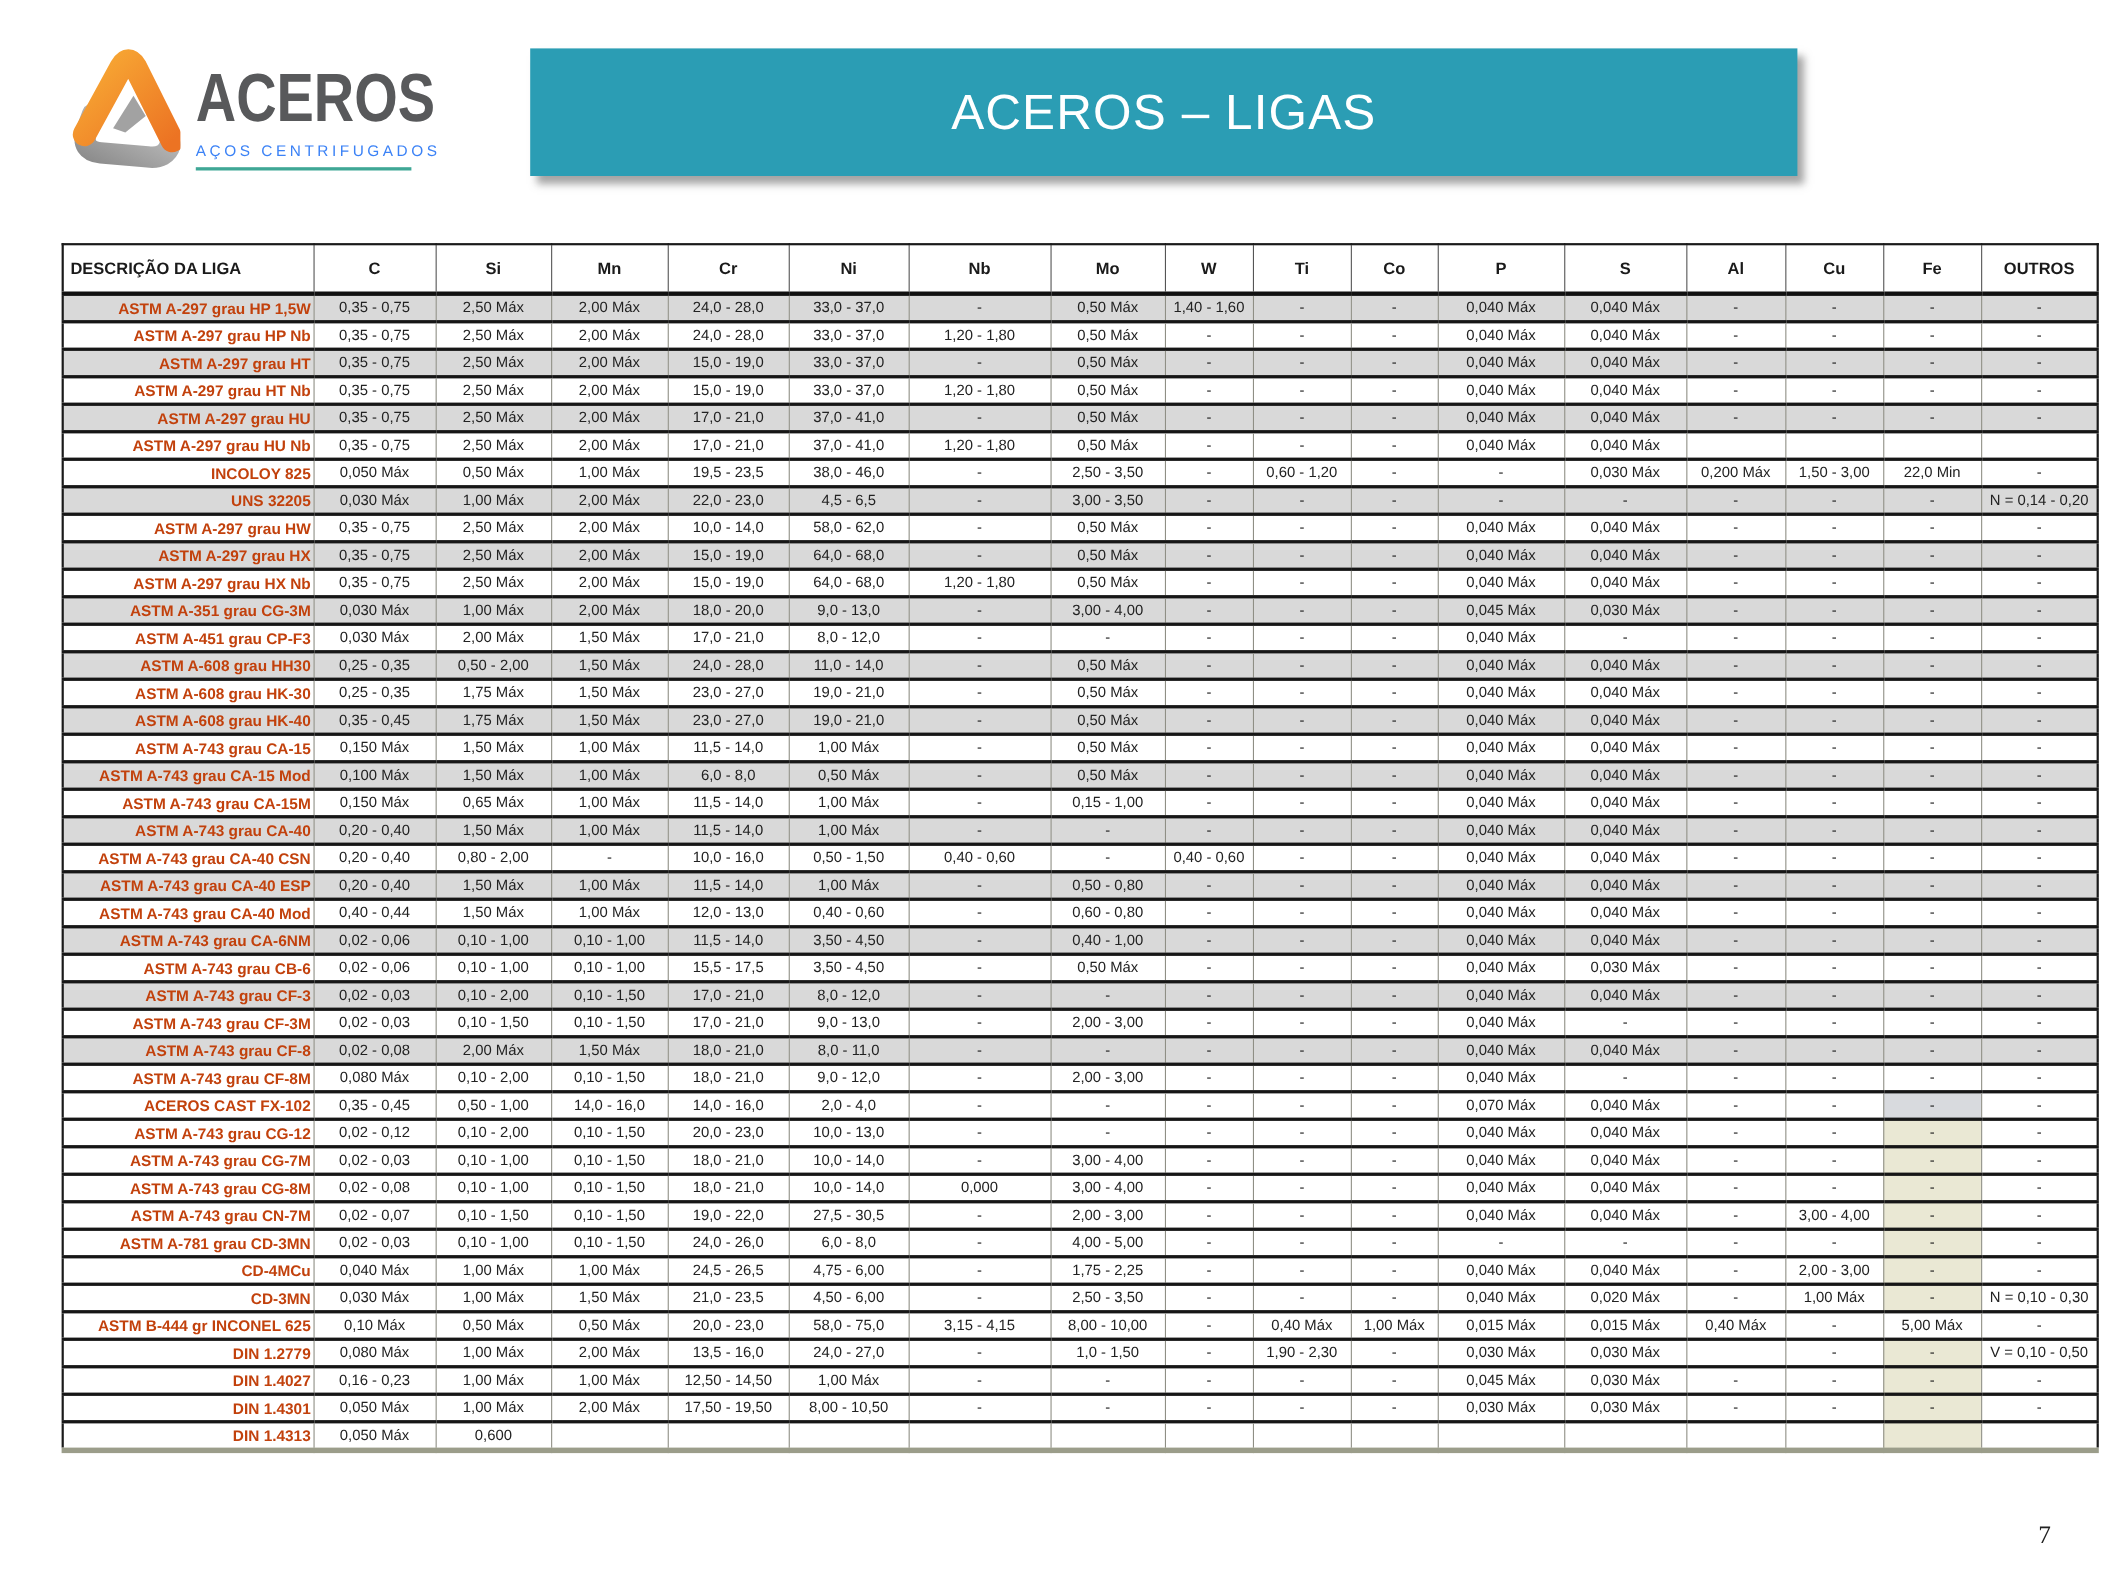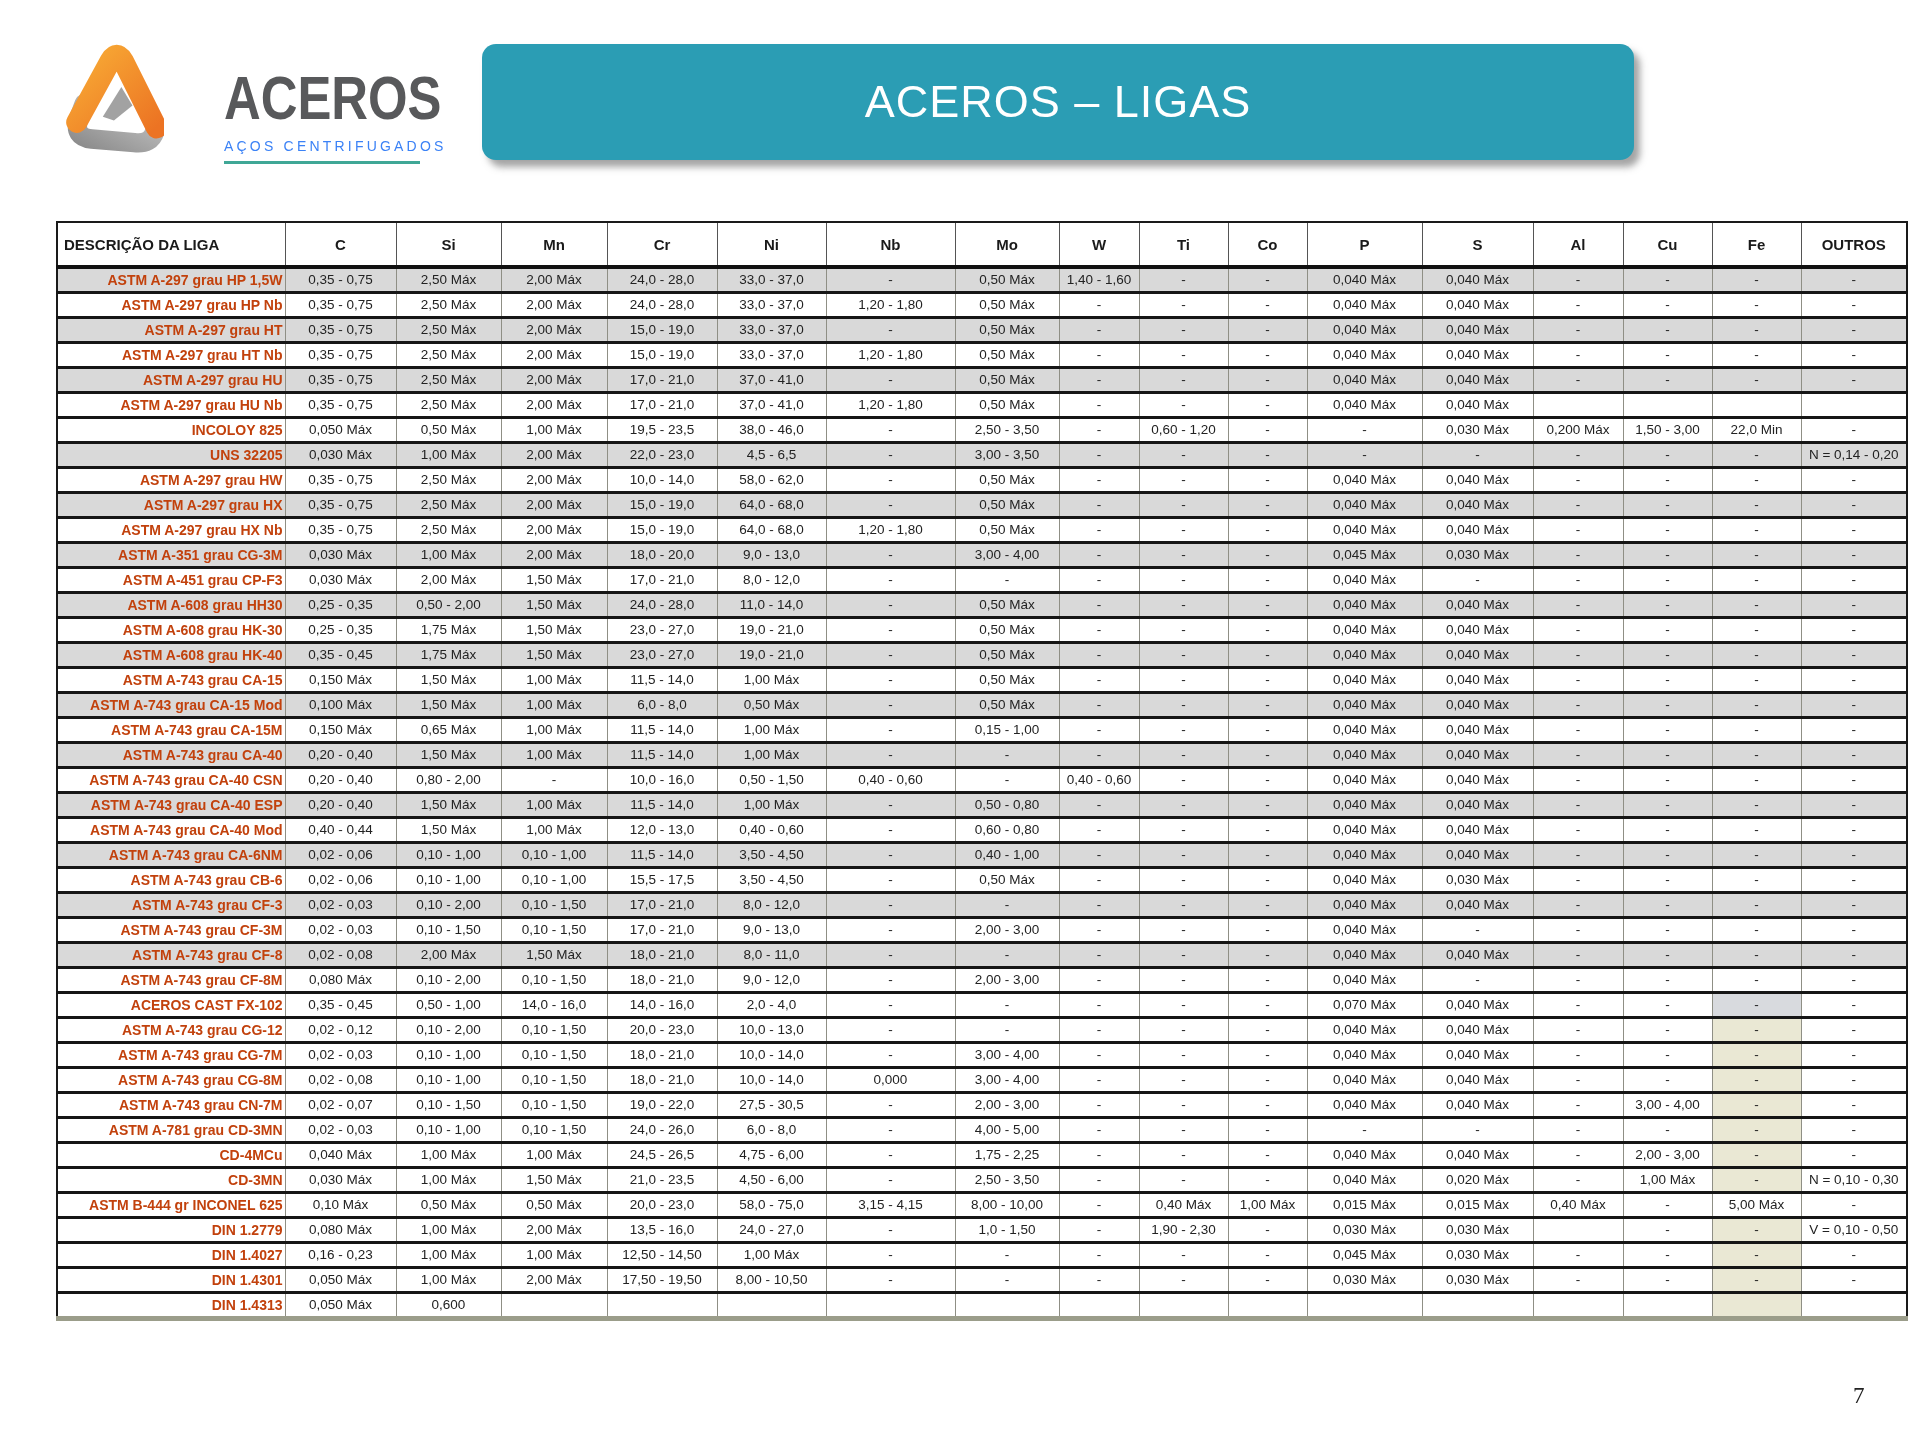--- a/index.html
+++ b/index.html
@@ -1,31 +1,31 @@
 <!DOCTYPE html>
 <html><head>
 <meta charset="utf-8">
 <style>
   html,body{margin:0;padding:0;}
   body{
     width:1920px;height:1440px;position:relative;background:#ffffff;
     font-family:"Liberation Sans", sans-serif;overflow:hidden;
   }
   
-  .logo-wrap{position:absolute;left:62px;top:36px;display:flex;align-items:flex-end;gap:46px;}
+  .logo-wrap{position:absolute;left:62px;top:36px;display:flex;align-items:center;}
   .logo-mark{width:102px;height:128px;flex:0 0 auto;}
   .logo-text{margin-left:14px;padding-top:16px;}
   .brand{font-size:62px;font-weight:bold;color:#58595b;line-height:0.95;
          transform:scaleX(0.82);transform-origin:left center;white-space:nowrap;}
   .tagline{font-size:14px;letter-spacing:3.2px;color:#3b82f6;margin-top:10px;white-space:nowrap;}
   .tagline-rule{height:3px;background:#3fa796;margin-top:7px;width:196px;}
   
   .banner{position:absolute;left:482px;top:44px;width:1152px;height:116px;
           background:#2b9db4;display:flex;align-items:center;justify-content:center;
-          box-shadow:6px 7px 7px rgba(90,90,90,0.55);border-radius:14px;}
+          box-shadow:6px 7px 7px rgba(90,90,90,0.55);}
   .banner-title{color:#ffffff;font-size:45px;letter-spacing:1px;white-space:nowrap;}
   
   .table-wrap{position:absolute;left:18px;top:221px;}
   table{border-collapse:collapse;table-layout:fixed;width:1850px;
         border-top:2px solid #1a1a1a;border-left:2px solid #1a1a1a;border-right:2px solid #1a1a1a;
         border-bottom:5px solid #9b9d8a;margin-left:38px;}
   th{border-left:1px solid #555;border-right:1px solid #555;border-bottom:4px solid #111;
      background:#ffffff;font-size:15px;font-weight:bold;color:#1a1a1a;height:42px;
      text-align:center;padding:0 3px;white-space:nowrap;}
   th.desc-h{text-align:left;padding-left:6px;}

